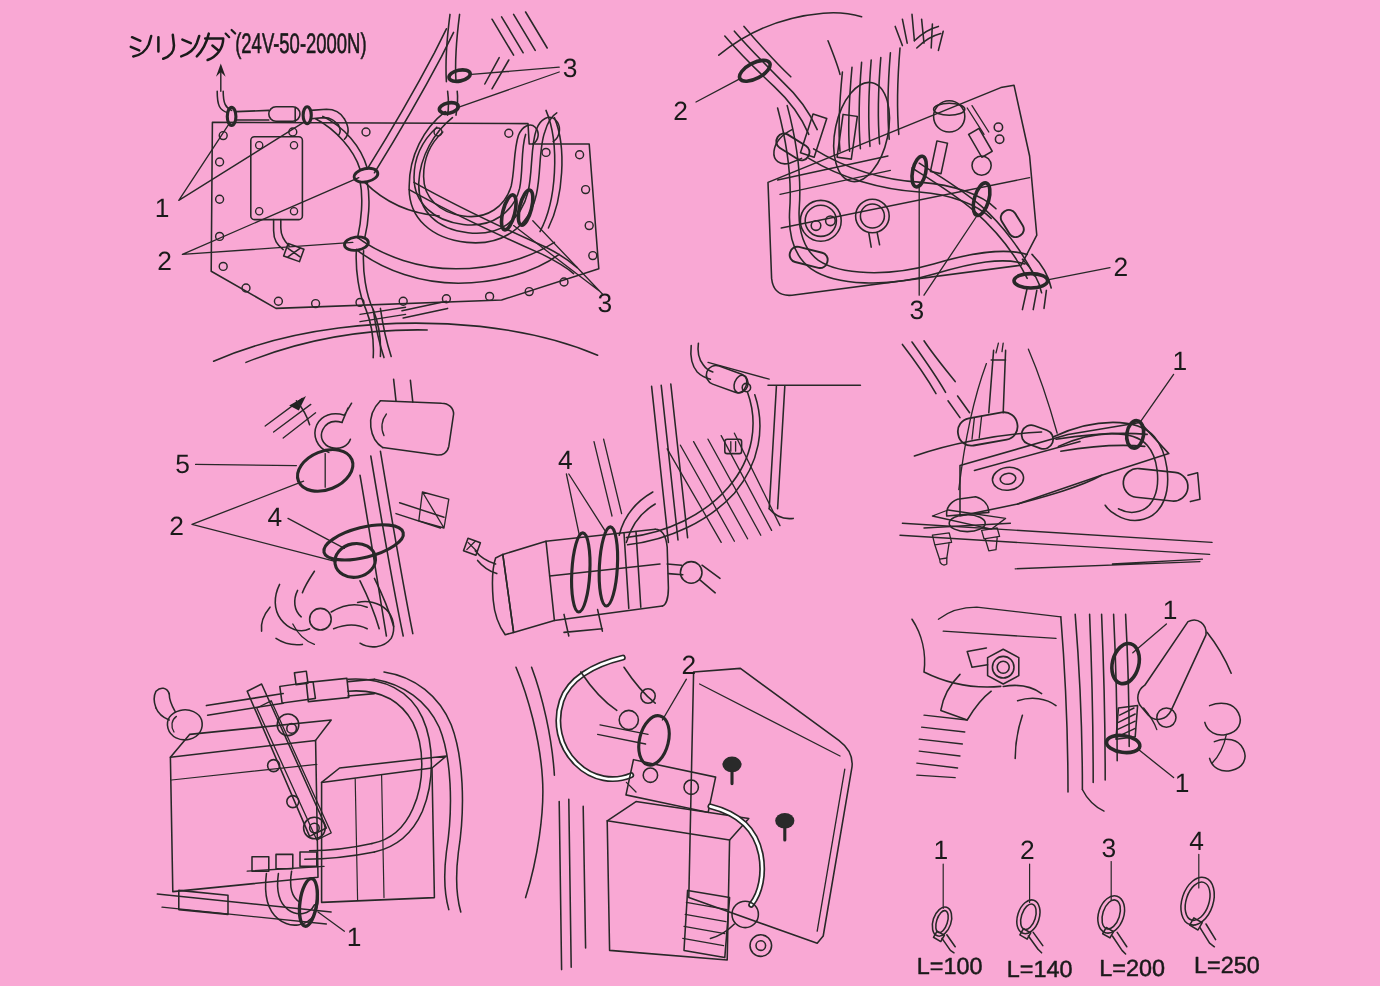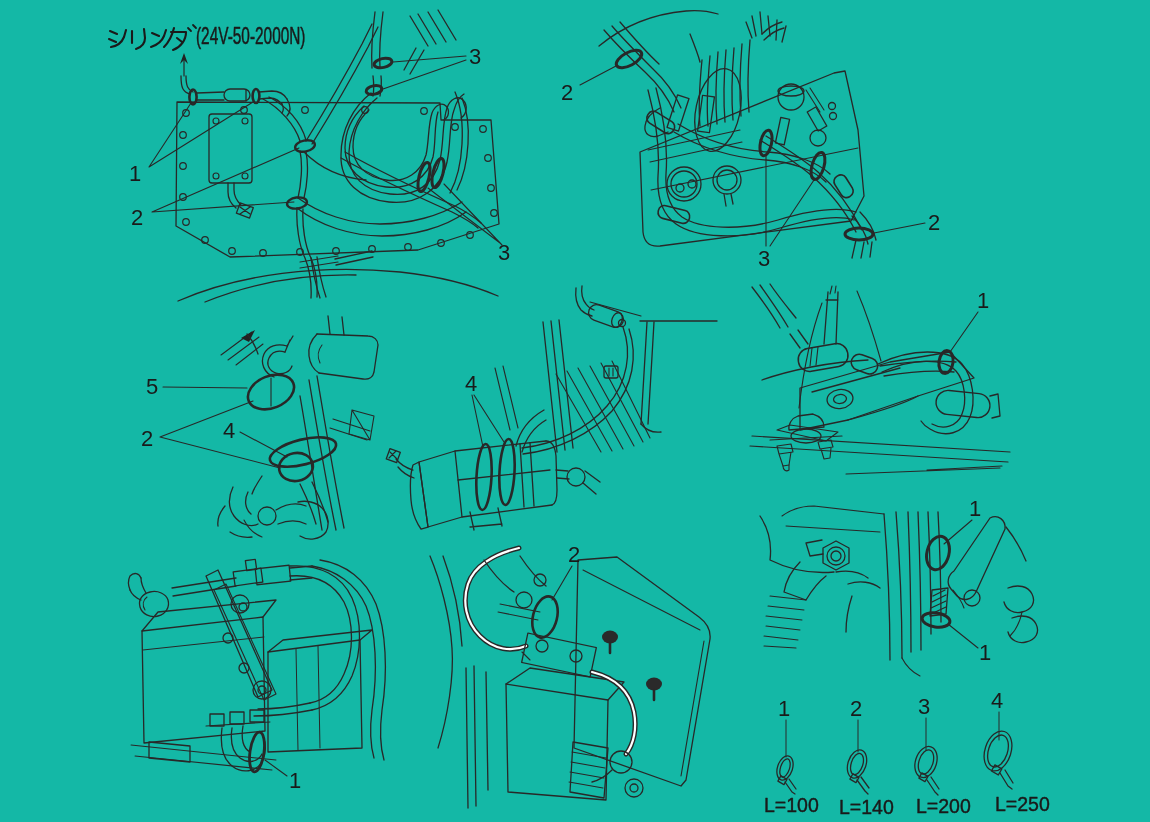--- a/index.html
+++ b/index.html
@@ -1,16 +1,16 @@
 <!DOCTYPE html>
 <html><head>
 <meta charset="utf-8">
 <style>
   html,body{margin:0;padding:0;background:#fff;}
-  .page{position:relative;width:1150px;height:822px;background:#14b8a6;overflow:hidden;
+  .page{position:relative;width:1150px;height:822px;background:#f9a8d4;overflow:hidden;
         font-family:"Liberation Sans",sans-serif;}
   svg{position:absolute;left:0;top:0;}
   svg text{font-family:"Liberation Sans",sans-serif;fill:#1a1a1a;}
   .n{font-size:22px;}
 </style>
 </head>
 <body>
 <div class="page">
 <svg width="1150" height="822" viewBox="0 0 1150 822" fill="none" stroke="#282828" stroke-width="1.3" stroke-linecap="round" stroke-linejoin="round">
 

